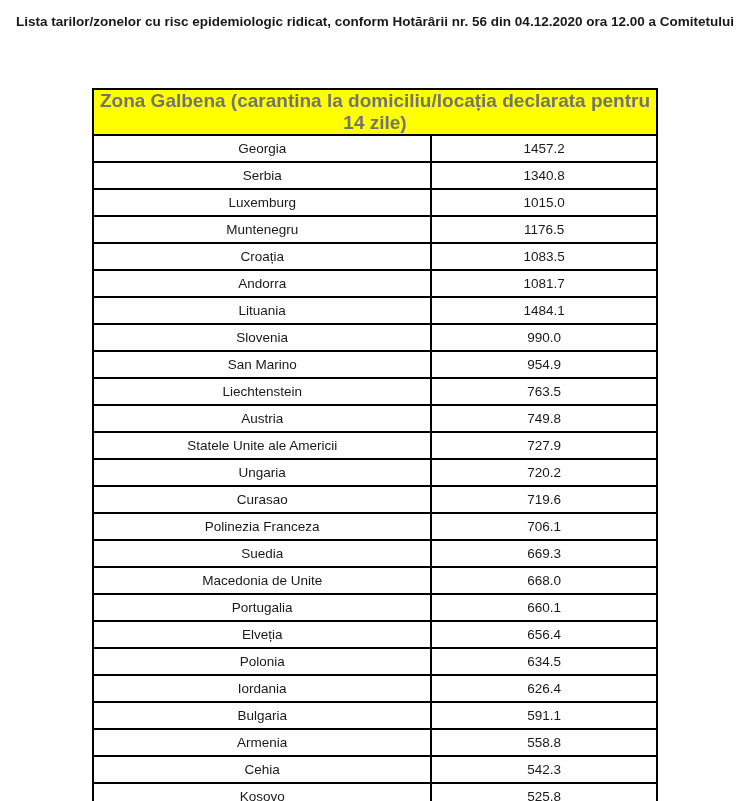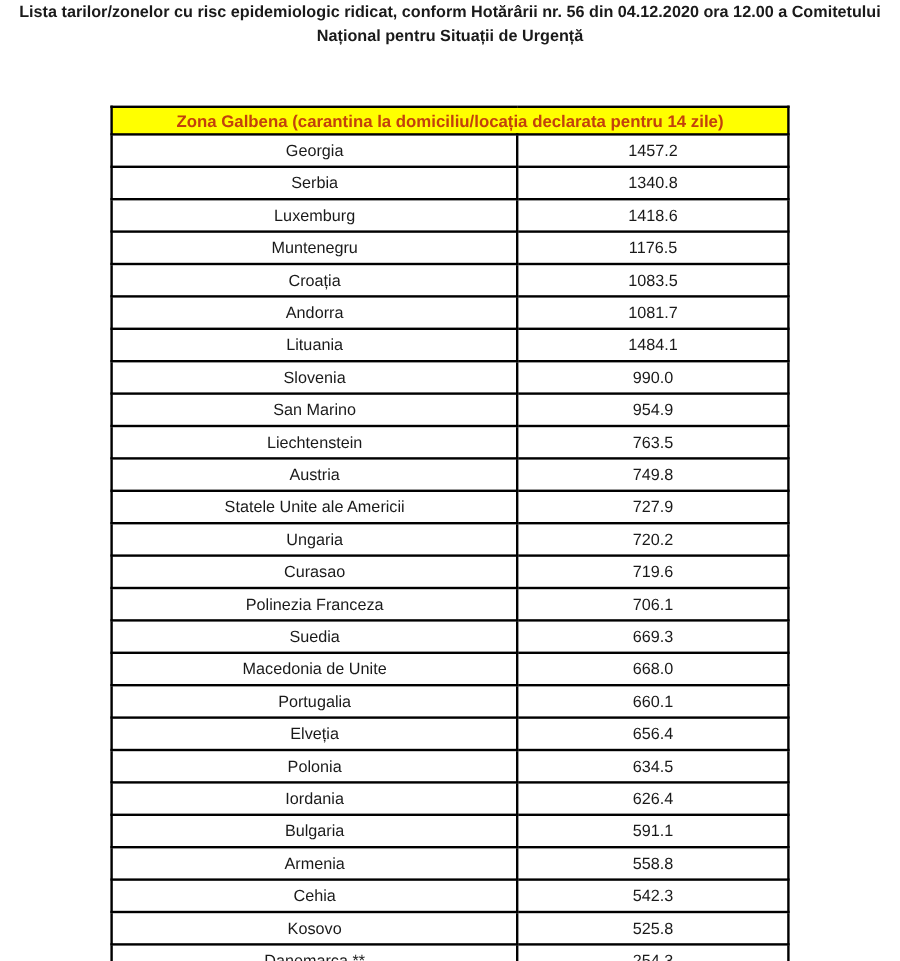--- a/index.html
+++ b/index.html
@@ -10,20 +10,21 @@
     color: #1a1a1a;
   }
   .page {
     position: relative;
     width: 750px;
     height: 801px;
     background: #ffffff;
     overflow: hidden;
   }
   .doc-title {
+    padding-top: 12px;
     text-align: center;
     font-weight: bold;
     font-size: 13.5px;
     line-height: 1.45;
     color: #1a1a1a;
   }
   table.risk-table {
     position: absolute;
     left: 92px;
     top: 88px;
@@ -35,23 +36,23 @@
   table.risk-table th,
   table.risk-table td {
     border: 2px solid #000000;
     text-align: center;
     vertical-align: middle;
     padding: 0 4px;
   }
   th.zone-header {
     background: #ffff00;
     font-weight: bold;
-    font-size: 14px;
+    font-size: 19px;
     height: 23px;
-    color: #c2410c;
+    color: #737373;
   }
   tr.col-header-row th {
     background: #ffffff;
     font-weight: bold;
     height: 62px;
     font-size: 13.5px;
     line-height: 1.5;
   }
   tr.col-header-row th .rate-header-inner {
     max-width: 216px;
@@ -67,21 +68,20 @@
     overflow: hidden;
   }
 </style>
 </head>
 <body>
 
 <div class="page">
 
   <div class="doc-title">
     <div>Lista tarilor/zonelor cu risc epidemiologic ridicat, conform Hotărârii nr. 56 din 04.12.2020 ora 12.00 a Comitetului</div>
-    <div>Național pentru Situații de Urgență</div>
   </div>
 
   <table class="risk-table">
     <colgroup>
       <col class="c-stat">
       <col class="c-rate">
     </colgroup>
     <thead>
       <tr>
         <th colspan="2" class="zone-header">Zona Galbena (carantina la domiciliu/locația declarata pentru 14 zile)</th>
@@ -92,21 +92,21 @@
     <tr>
           <td>Georgia</td>
           <td>1457.2</td>
         </tr>
         <tr>
           <td>Serbia</td>
           <td>1340.8</td>
         </tr>
         <tr>
           <td>Luxemburg</td>
-          <td>1418.6</td>
+          <td>1015.0</td>
         </tr>
         <tr>
           <td>Muntenegru</td>
           <td>1176.5</td>
         </tr>
         <tr>
           <td>Croația</td>
           <td>1083.5</td>
         </tr>
         <tr>

